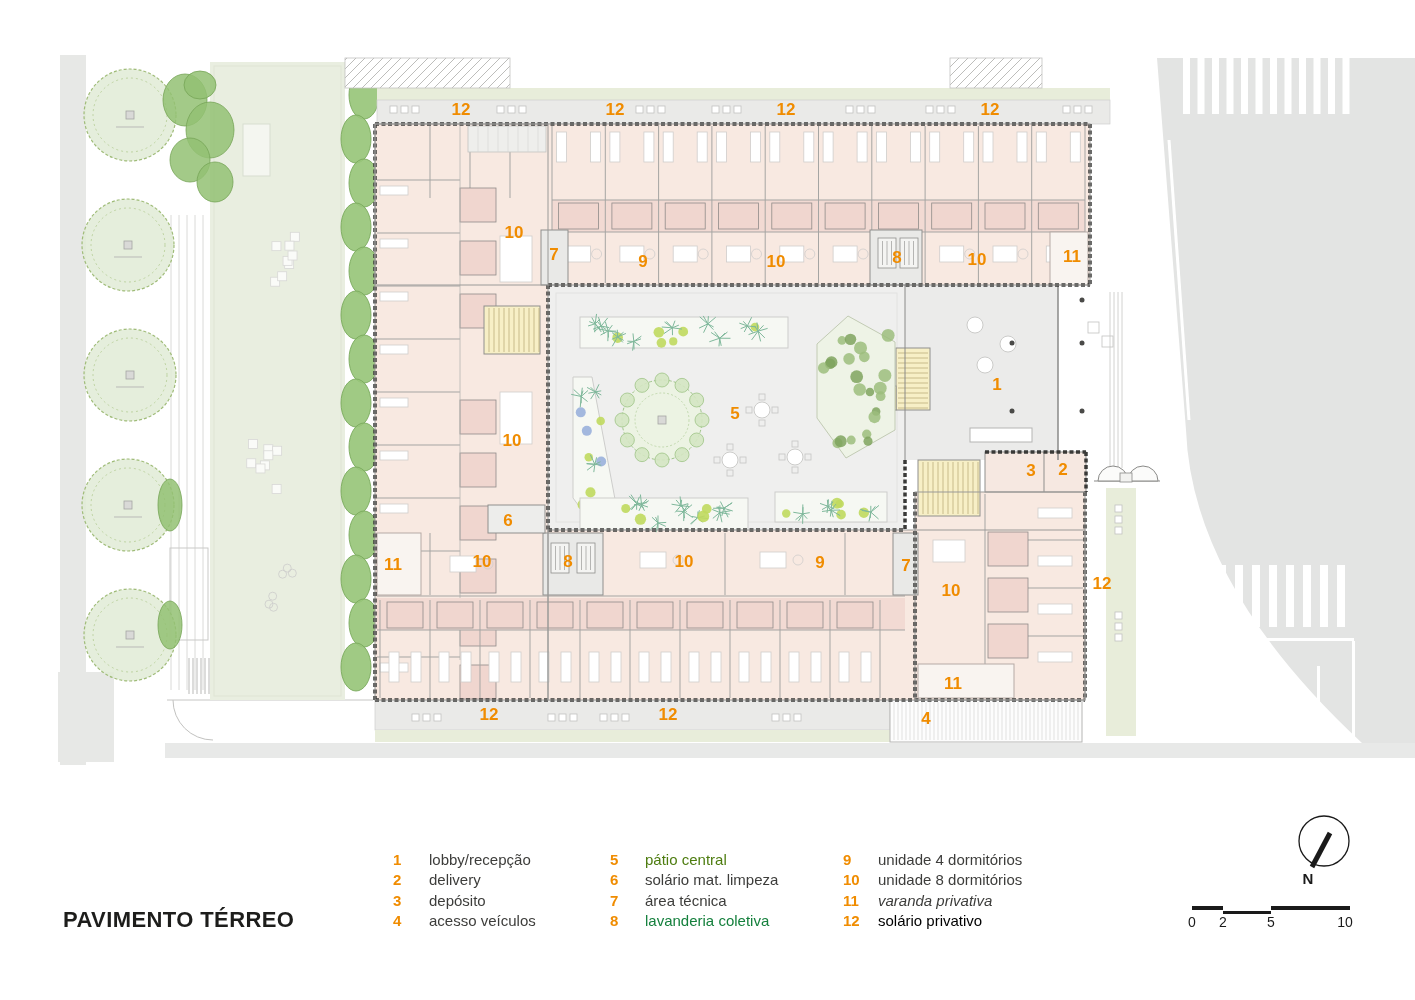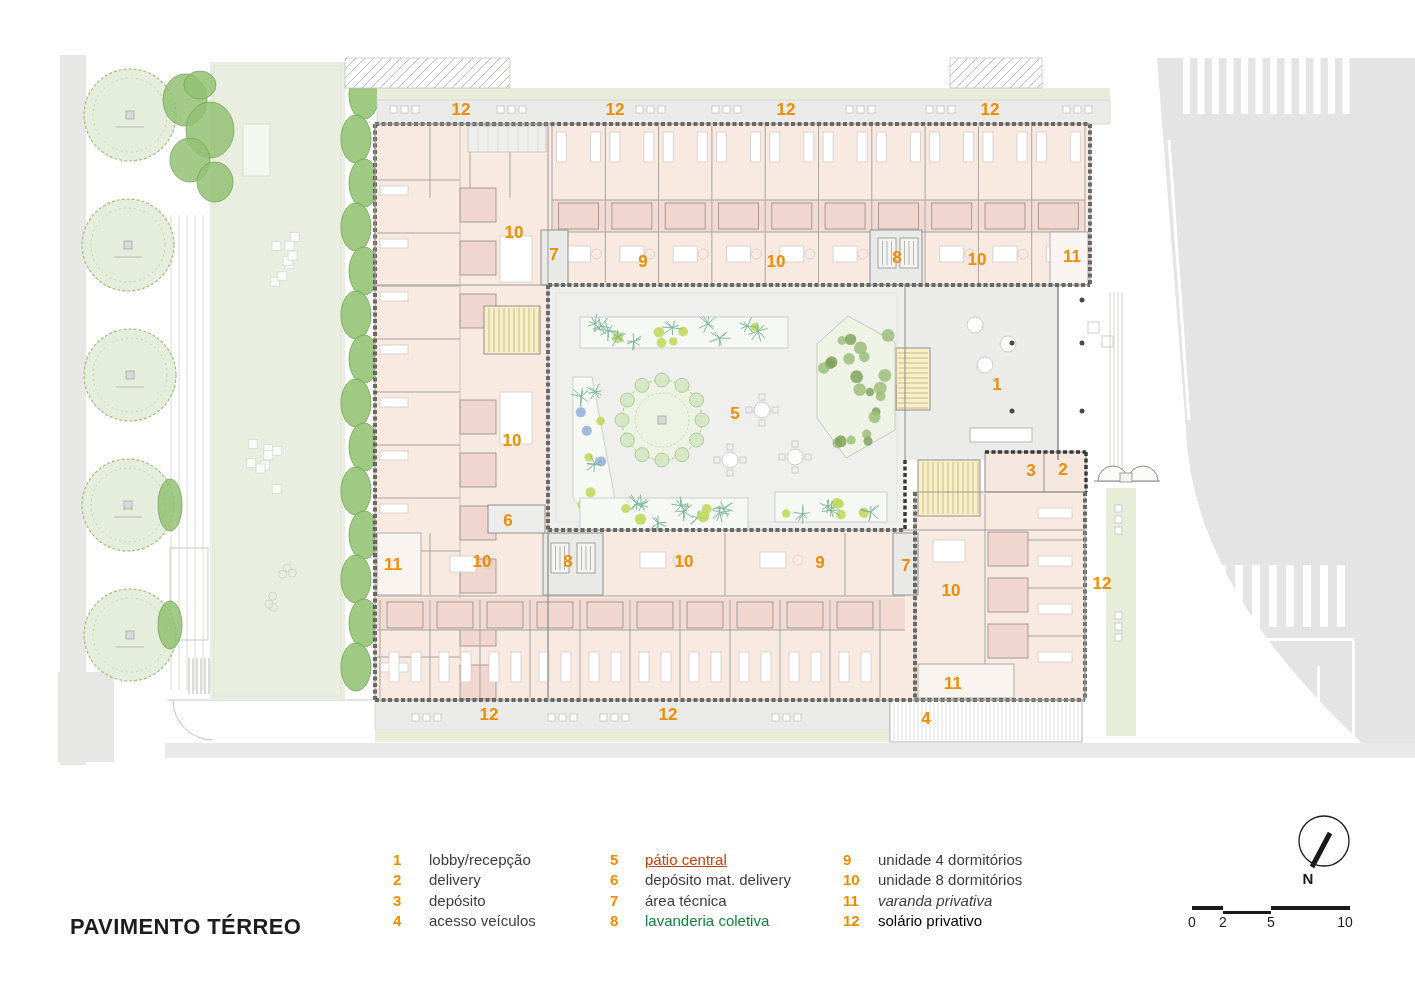--- a/index.html
+++ b/index.html
@@ -2,21 +2,21 @@
 <html><head>
 <meta charset="utf-8">
 <style>
   html,body{margin:0;padding:0;background:#ffffff;}
   .canvas{position:relative;width:1415px;height:1000px;background:#ffffff;overflow:hidden;
           font-family:"Liberation Sans", sans-serif;}
   #plan-svg{position:absolute;left:0;top:0;width:1415px;height:1000px;}
   #plan-labels{position:absolute;left:0;top:0;width:1415px;height:1000px;pointer-events:none;}
   .plan-label{position:absolute;transform:translate(-50%,-50%);font-weight:bold;font-size:17px;
               color:#F08C00;letter-spacing:0px;white-space:nowrap;}
-  #title{position:absolute;left:62px;top:906px;margin:8px;font-size:22px;font-weight:bold;
+  #title{position:absolute;left:62px;top:906px;margin:1px;font-size:22px;font-weight:bold;
          color:#1D1D1B;letter-spacing:0.4px;}
   .legend-col{position:absolute;top:851px;}
   .legend-col .lrow{display:flex;align-items:baseline;height:20.4px;font-size:15px;color:#3D3D3B;}
   .legend-col .lnum{font-weight:bold;color:#F08C00;}
   .col-a{left:393px;} .col-a .lnum{width:13px;} .col-a .llab{margin-left:23px;}
   .col-b{left:610px;} .col-b .lnum{width:13px;} .col-b .llab{margin-left:22px;}
   .col-c{left:843px;} .col-c .lnum{width:26px;} .col-c .llab{margin-left:9px;}
   #north{position:absolute;left:1290px;top:808px;width:72px;height:86px;}
   #north .nlab{position:absolute;left:18px;top:62px;transform:translateX(-50%);
                font-weight:bold;font-size:15px;color:#1a1a1a;}
@@ -950,25 +950,25 @@
           <span class="llab" style="color: rgb(61, 61, 59);">depósito</span>
         </div>
         <div class="lrow">
           <span class="lnum" style="color: rgb(240, 140, 0);">4</span>
           <span class="llab" style="color: rgb(61, 61, 59);">acesso veículos</span>
         </div>
       </div>
     <div class="legend-col col-b">
         <div class="lrow">
           <span class="lnum" style="color: rgb(240, 140, 0);">5</span>
-          <span class="llab" style="color: #c2410c; text-decoration: underline;">pátio central</span>
+          <span class="llab" style="color: #4d7c0f;">pátio central</span>
         </div>
         <div class="lrow">
           <span class="lnum" style="color: rgb(240, 140, 0);">6</span>
-          <span class="llab" style="color: rgb(61, 61, 59);">depósito mat. delivery</span>
+          <span class="llab" style="color: rgb(61, 61, 59);">solário mat. limpeza</span>
         </div>
         <div class="lrow">
           <span class="lnum" style="color: rgb(240, 140, 0);">7</span>
           <span class="llab" style="color: rgb(61, 61, 59);">área técnica</span>
         </div>
         <div class="lrow">
           <span class="lnum" style="color: rgb(240, 140, 0);">8</span>
           <span class="llab" style="color: #15803d;">lavanderia coletiva</span>
         </div>
       </div>

